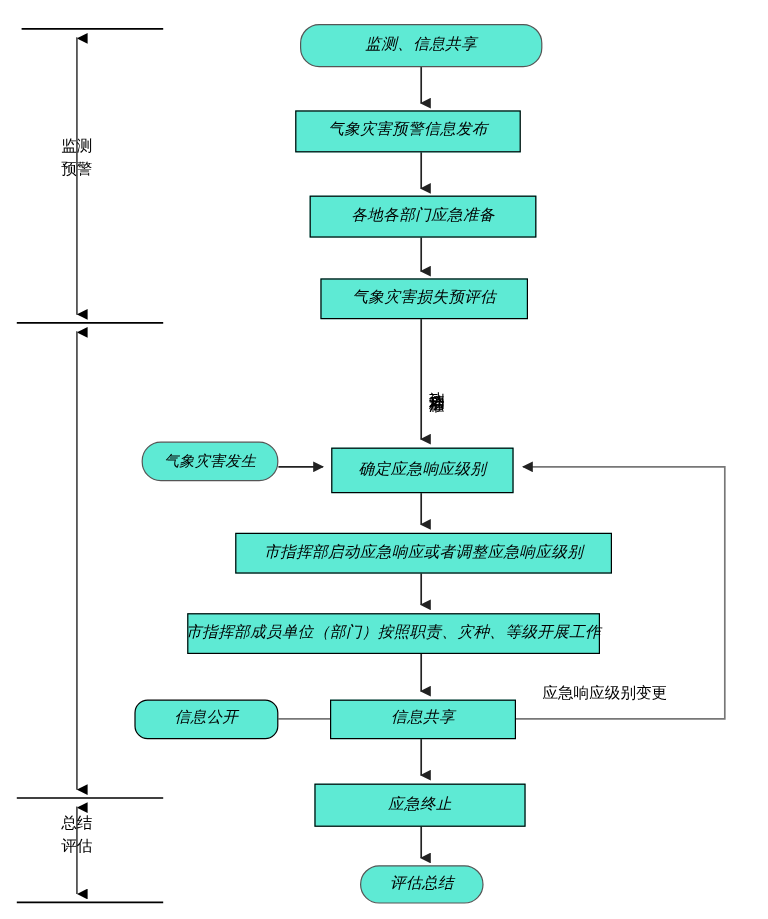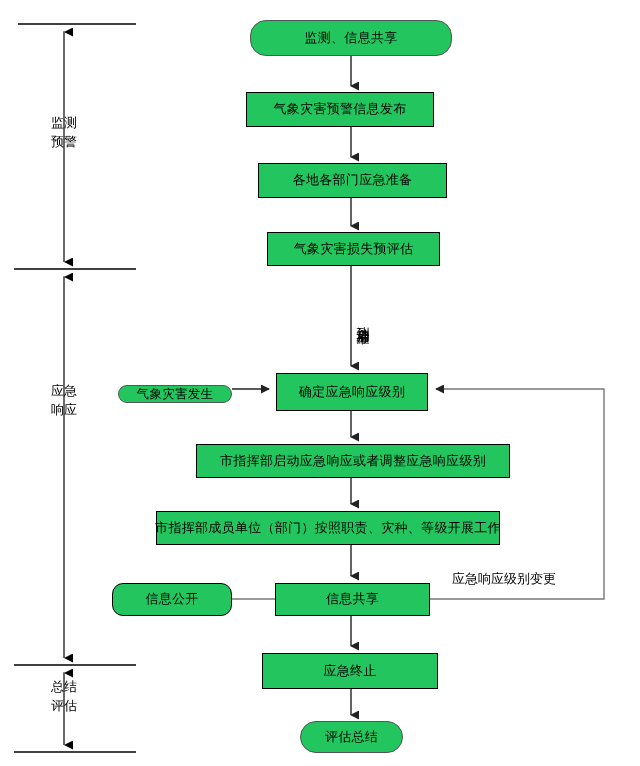--- a/index.html
+++ b/index.html
@@ -23,30 +23,31 @@
     left: 0;
     top: 0;
     width: 640px;
     height: 766px;
     pointer-events: none;
   }
   .node {
     position: absolute;
     box-sizing: border-box;
     border: 1px solid #000000;
-    background: #22c55e;
+    background: #5eead4;
     display: flex;
     align-items: center;
     justify-content: center;
     text-align: center;
     color: #000000;
     font-size: 13px;
     line-height: 1.15;
     letter-spacing: 0.3px;
     white-space: nowrap;
+    font-style: italic;
   }
   .node.rounded {
     border: 1px solid #555555;
     border-radius: 16px;
   }
   .node.small-pad {
     padding: 16px 4px;
   }
   .edge-label {
     position: absolute;
@@ -138,34 +139,32 @@
       <line x1="232" y1="599" x2="275" y2="599"></line>
     </g>
 
     <g stroke="#777777" stroke-width="1.4" fill="none">
       <path d="M430,599 L604,599 L604,389 L436,389" marker-end="url(#arrowLeft)"></path>
     </g>
   </svg>
 
   <div class="scale-label" style="left:29px; top:114px;">监测
 预警</div>
-  <div class="scale-label" style="left:29px; top:382px;">应急
-响应</div>
   <div class="scale-label" style="left:29px; top:678px;">总结
 评估</div>
 
   <div class="node rounded" style="left:250px; top:20px; width:202px; height:36px;">监测、信息共享</div>
 
   <div class="node" style="left:246px; top:92px; width:188px; height:35px;">气象灾害预警信息发布</div>
 
   <div class="node" style="left:258px; top:163px; width:189px; height:35px;">各地各部门应急准备</div>
 
   <div class="node" style="left:267px; top:232px; width:173px; height:34px;">气象灾害损失预评估</div>
 
-  <div class="node rounded" style="left:118px; top:385px; width:114px; height:18px; font-size:12.5px;">气象灾害发生</div>
+  <div class="node rounded" style="left:118px; top:368px; width:114px; height:33px; font-size:12.5px;">气象灾害发生</div>
 
   <div class="node" style="left:276px; top:373px; width:152px; height:38px;">确定应急响应级别</div>
 
   <div class="node small-pad" style="left:196px; top:444px; width:314px; height:34px;">市指挥部启动应急响应或者调整应急响应级别</div>
 
   <div class="node small-pad" style="left:156px; top:511px; width:344px; height:29px;">市指挥部成员单位（部门）按照职责、灾种、等级开展工作</div>
 
   <div class="node" style="left:112px; top:583px; width:120px; height:33px;border-radius:11px;">信息公开</div>
 
   <div class="node" style="left:275px; top:583px; width:155px; height:33px;">信息共享</div>

